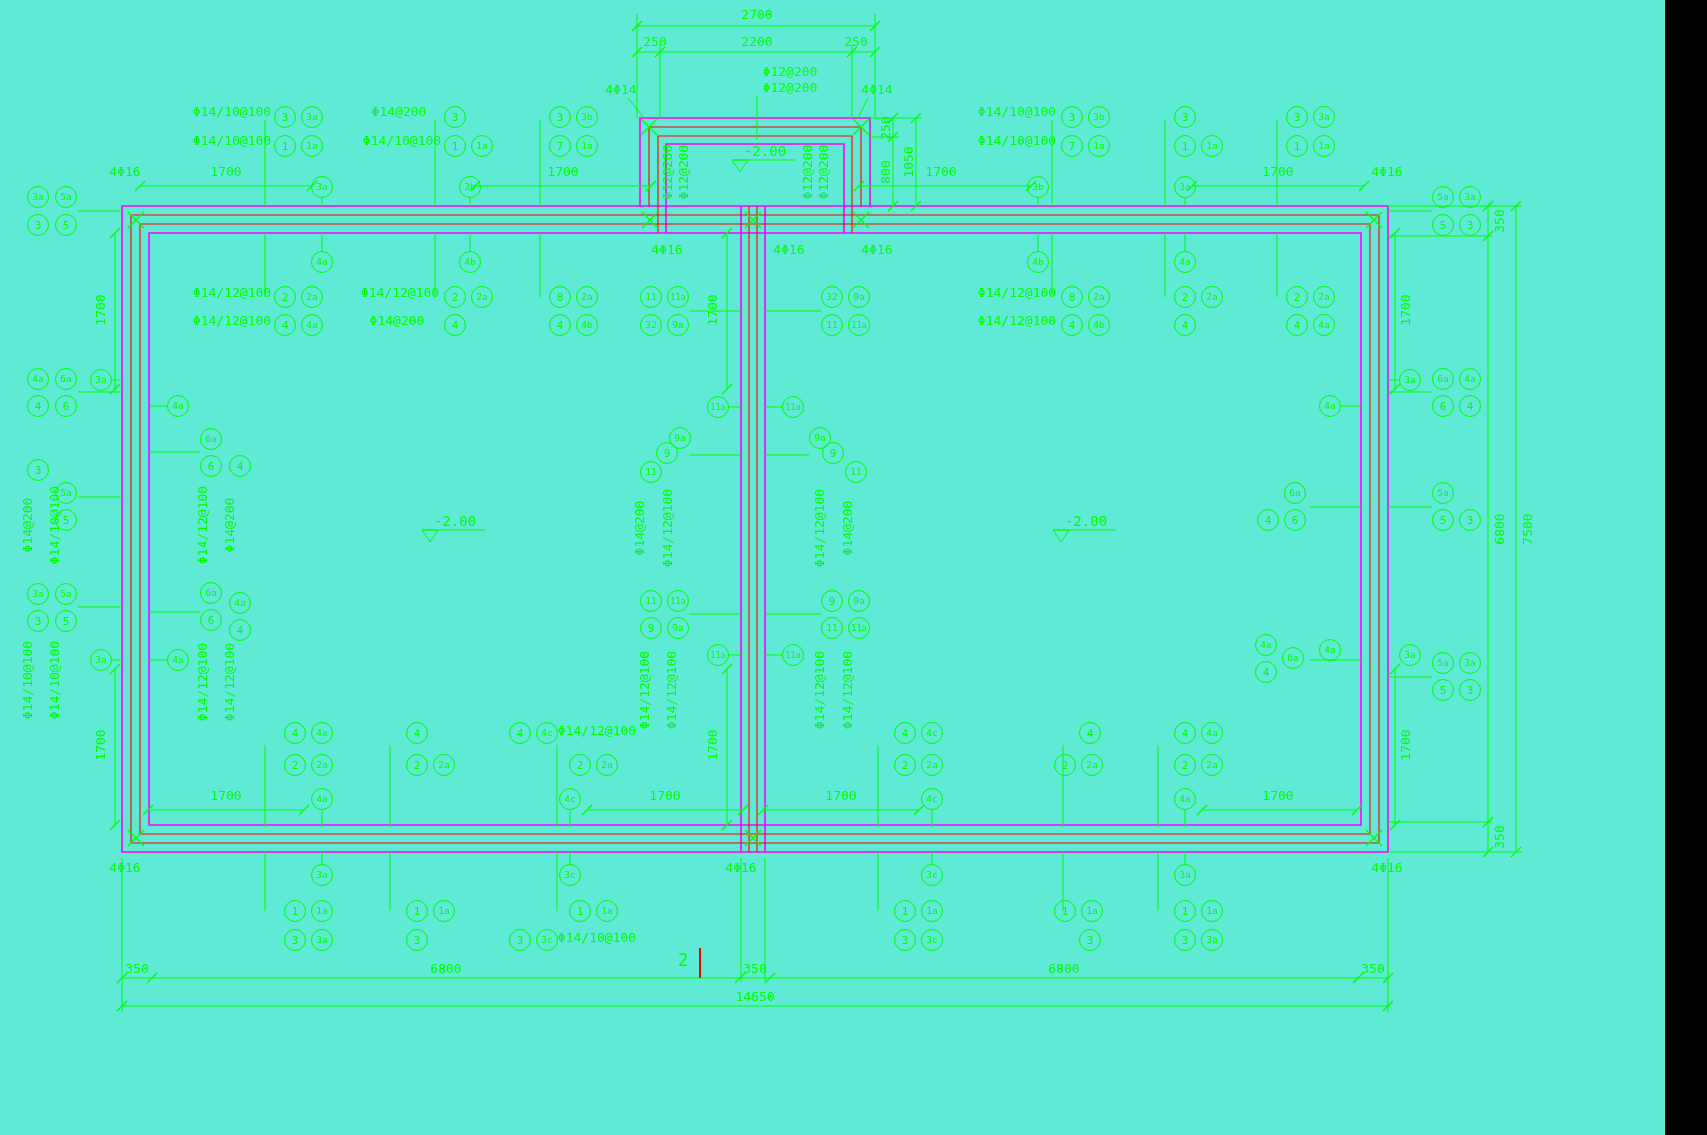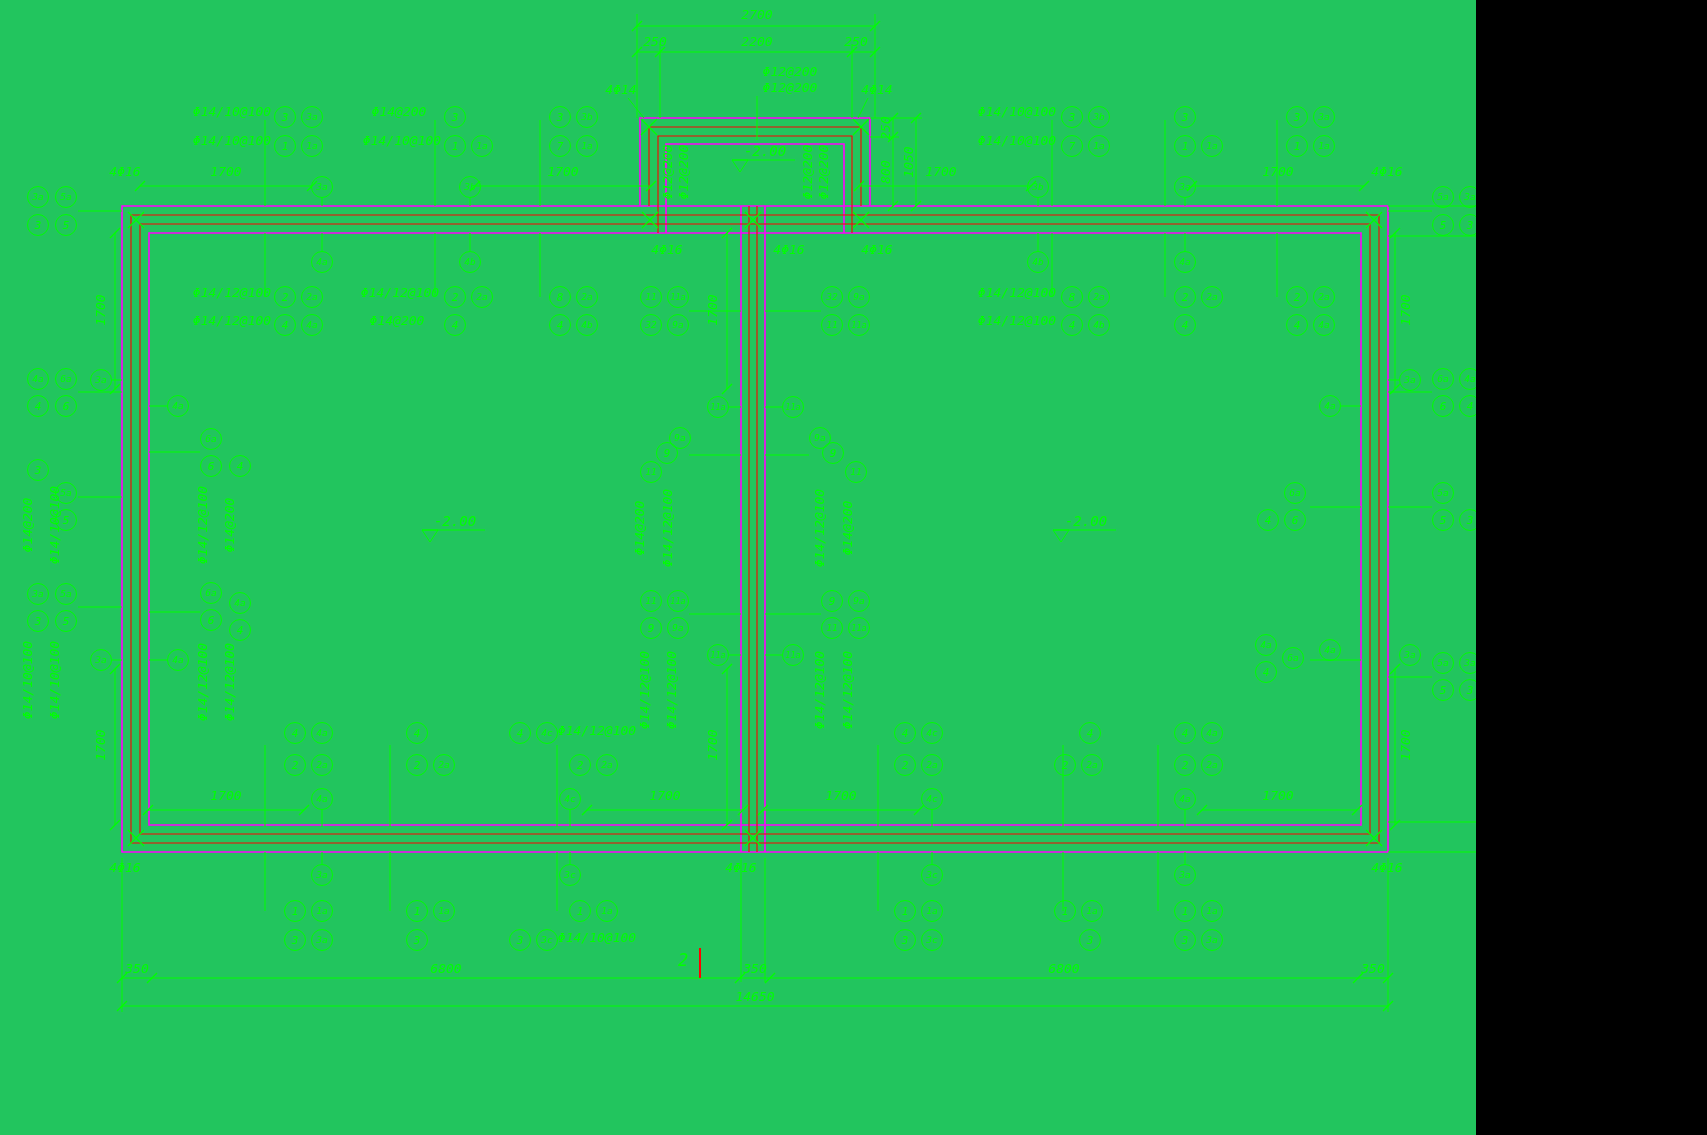--- a/index.html
+++ b/index.html
@@ -1,16 +1,16 @@
 <!DOCTYPE html>
 <html><head>
 <meta charset="utf-8">
 <style>
   html,body{margin:0;padding:0;background:#000;}
-  .canvas{position:relative;width:1476px;height:1135px;background:#22c55e;overflow:hidden;font-style:italic;}
+  .canvas{position:relative;width:1665px;height:1135px;background:#5eead4;overflow:hidden;}
   svg{display:block;width:1707px;height:1135px;}
   text{font-family:"DejaVu Sans Mono","Liberation Mono",monospace;}
 </style>
 </head>
 <body>
 
 <div class="canvas">
   <svg id="drawing" viewBox="0 0 1707 1135" xmlns="http://www.w3.org/2000/svg">
     <g id="layer-walls-magenta">
         <path d="M122,206 H1388 V852 H122 Z M149,233 H1361 V825 H149 Z M741,206 V852 M765,206 V852 M640,206 V118 H870 V206 M666,233 V144 H844 V233" fill="none" stroke="#ff00ff" stroke-width="1.6"></path>

